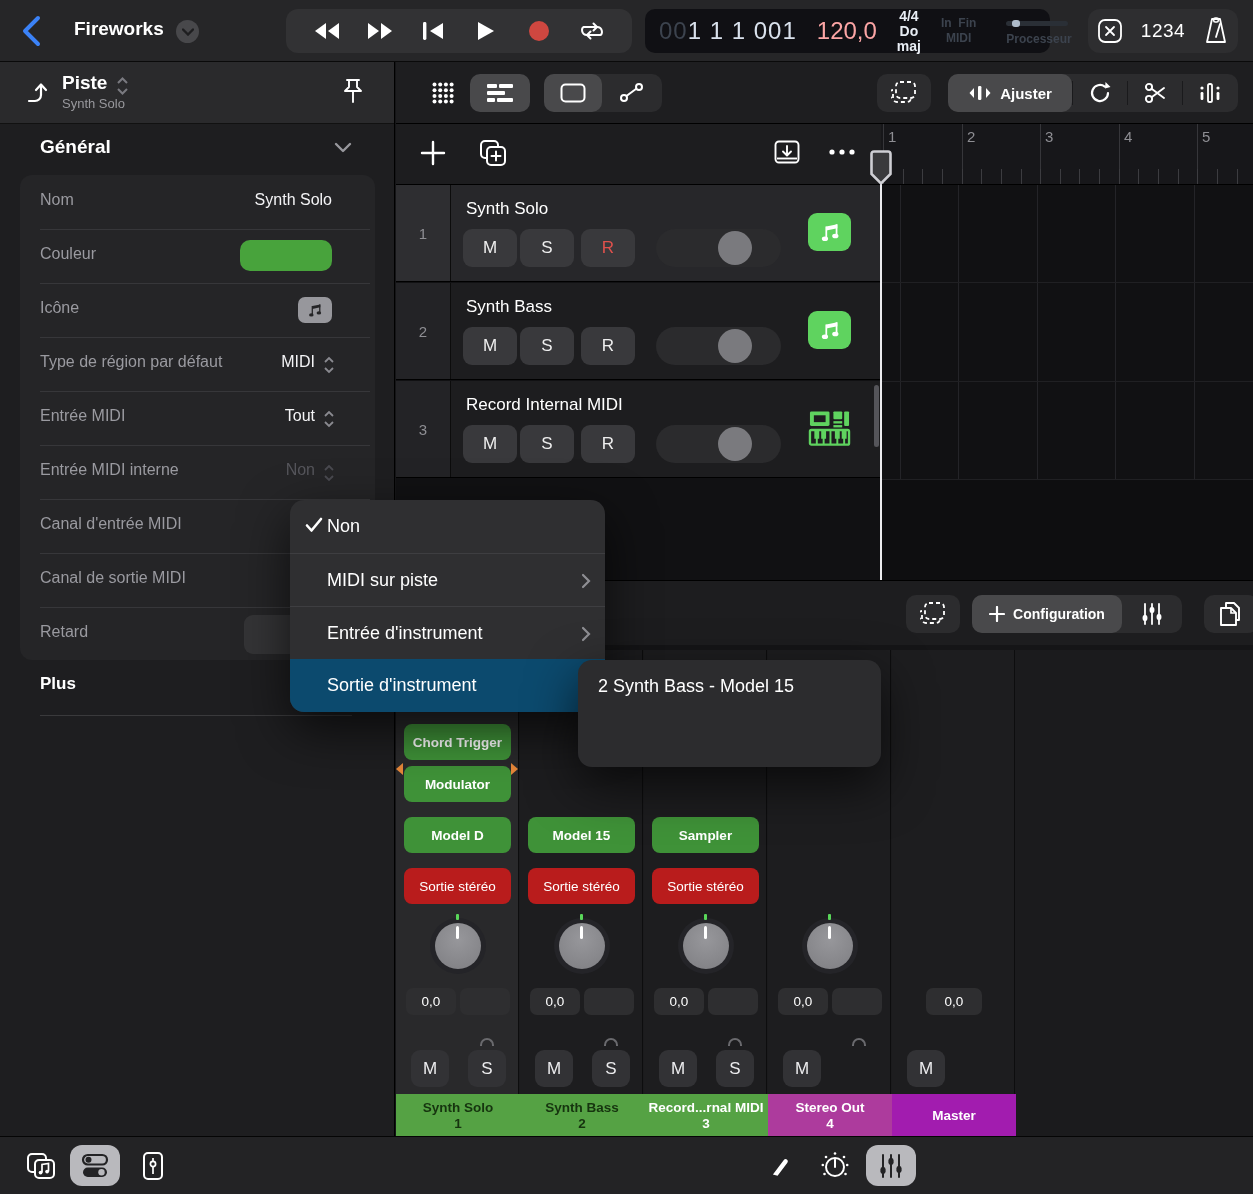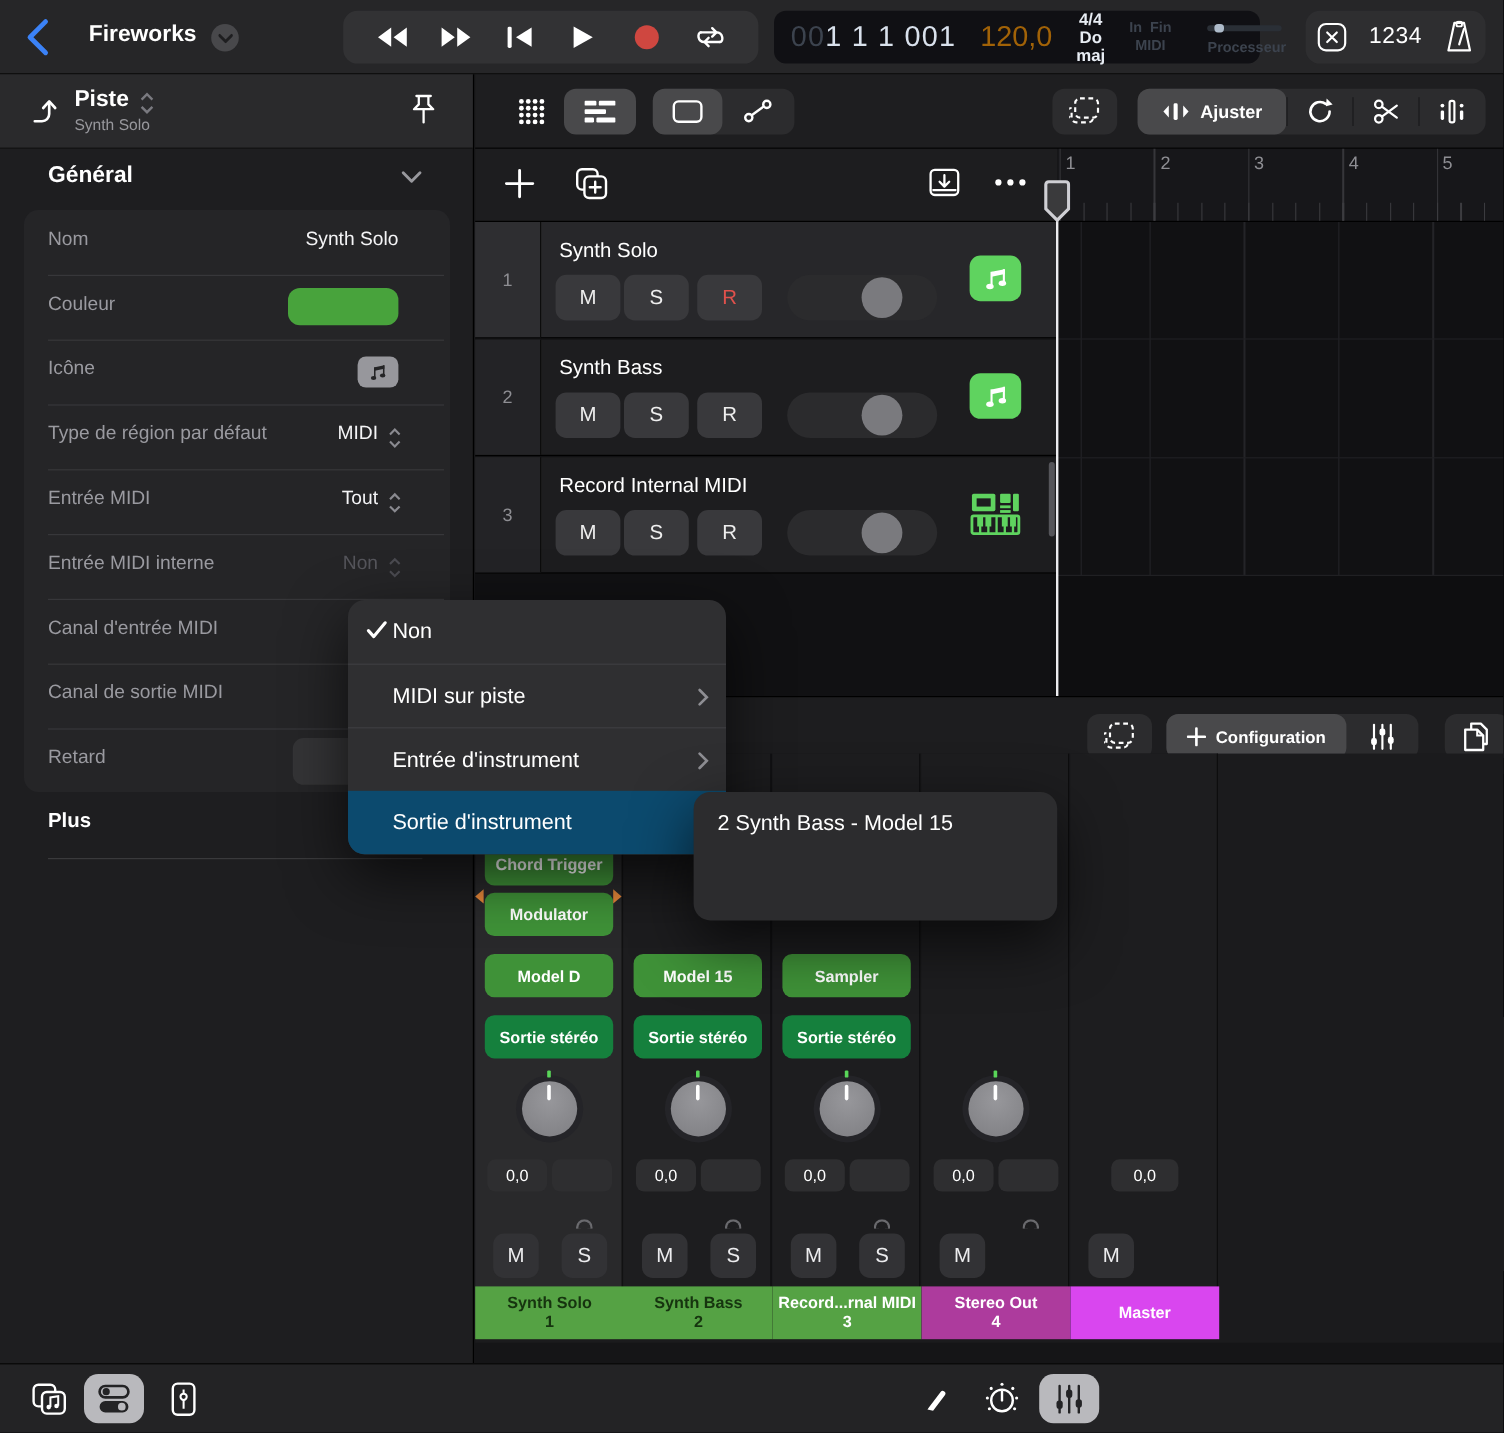--- a/index.html
+++ b/index.html
@@ -12,21 +12,21 @@
   .topbar { position:absolute; left:0; top:0; width:1253px; height:62px; background:#262628; border-bottom:1px solid #0a0a0a; }
   .back-chevron { position:absolute; left:18px; top:14px; width:26px; height:34px; cursor:pointer; }
   .proj-title { position:absolute; left:74px; top:18px; font-size:19px; font-weight:700; color:#fff; }
   .disclosure { position:absolute; left:176px; top:20px; width:23px; height:23px; border-radius:50%; background:#48484b; display:flex; align-items:center; justify-content:center; }
   .transport { position:absolute; left:286px; top:9px; width:346px; height:44px; background:#323234; border-radius:12px; display:flex; align-items:center; justify-content:space-around; padding:0 14px; }
   .tbtn { width:38px; height:34px; display:flex; align-items:center; justify-content:center; }
   .lcd { position:absolute; left:645px; top:9px; width:405px; height:44px; background:#101014; border-radius:10px; display:flex; align-items:center; }
   .lcd-pos { margin-left:14px; font-size:24px; letter-spacing:1px; color:#d9e1ec; white-space:nowrap; }
   .lcd-dim { color:#3c434e; }
   .lcd-sep { width:1px; height:30px; background:#2c3138; margin:0 10px; }
-  .lcd-tempo { font-size:24px; color:#a16207; }
+  .lcd-tempo { font-size:24px; color:#fca5a5; }
   .lcd-sig { text-align:center; line-height:15px; font-size:14px; font-weight:700; color:#e8edf4; }
   .lcd-io { text-align:center; line-height:15px; font-size:12px; font-weight:700; color:#3c434e; }
   .lcd-cpu { margin-left:10px; }
   .cpu-bar { position:relative; width:62px; height:5px; border-radius:3px; background:#2a2f36; margin:4px 0 6px; }
   .cpu-dot { position:absolute; left:6px; top:-1px; width:8px; height:7px; border-radius:3px; background:#aebbca; }
   .cpu-label { font-size:12px; font-weight:700; color:#3c434e; }
   .top-right { position:absolute; left:1088px; top:9px; width:150px; height:44px; background:#2e2e30; border-radius:12px; display:flex; align-items:center; justify-content:space-around; }
   .countin { font-size:19px; color:#fff; letter-spacing:0.5px; }
 
   
@@ -86,40 +86,40 @@
   .timeline { position:absolute; left:881px; top:185px; width:372px; height:395px; background:#111113;
     background-image:repeating-linear-gradient(90deg, #242428 0 1px, transparent 1px 78.6px); background-position:77px 0; }
   .tl-row-line { position:absolute; left:0; width:100%; height:1px; background:#202023; }
   .tl-dark { position:absolute; left:0; top:295px; width:100%; height:100px; background:#0e0e10; }
   .scrollbar-v { position:absolute; left:874px; top:385px; width:5px; height:62px; border-radius:3px; background:#55555a; }
   .playhead-line { position:absolute; left:880px; top:152px; width:2px; height:428px; background:#ececef; z-index:5; }
   .play-marker { position:absolute; left:870px; top:150px; z-index:6; }
 
   
   .mixer-tb { position:absolute; left:408px; top:580px; width:857px; height:65px; background:#1d1d1f; border-top:1px solid #000; }
-  .mixer { position:absolute; left:396px; top:628px; width:857px; height:491px; background:#1b1b1d; }
+  .mixer { position:absolute; left:396px; top:650px; width:857px; height:491px; background:#1b1b1d; }
   .strip { position:absolute; top:0; width:123px; height:488px; background:#1d1d1f; border-right:1px solid #0d0d0e; }
   .strip.sel { background:#29292b; }
   .slot { position:absolute; left:8px; width:107px; height:36px; border-radius:8px; background:#3f9238; color:#fff; font-size:13.5px; font-weight:600; display:flex; align-items:center; justify-content:center; }
-  .slot.out { background:#15803d; font-weight:700; }
+  .slot.out { background:#b91c1c; font-weight:400; }
   .handle { position:absolute; top:113px; width:0; height:0; border-top:6px solid transparent; border-bottom:6px solid transparent; z-index:3; }
   .handle.l { left:0; border-right:7px solid #e8883a; }
   .handle.r { right:0; border-left:7px solid #e8883a; }
   .knob { position:absolute; left:34px; top:268px; width:56px; height:56px; border-radius:50%; background:#242428; }
   .knob:before { content:""; position:absolute; left:26px; top:-4px; width:3px; height:6px; background:#59d659; border-radius:1px; }
   .knob-face { position:absolute; left:5px; top:5px; width:46px; height:46px; border-radius:50%; background:radial-gradient(circle at 50% 35%, #97979b, #7e7e82); }
   .knob-face:before { content:""; position:absolute; left:21px; top:3px; width:3px; height:13px; background:#fff; border-radius:2px; }
   .valbox { position:absolute; top:338px; height:27px; border-radius:7px; background:#2e2e30; color:#fff; font-size:13.5px; display:flex; align-items:center; justify-content:center; }
   .ms { position:absolute; top:400px; width:38px; height:37px; border-radius:9px; background:#323235; color:#ececee; font-size:17px; display:flex; align-items:center; justify-content:center; }
   .hp-arc { position:absolute; top:388px; width:14px; height:8px; border:2px solid #6a6a6e; border-bottom:none; border-radius:8px 8px 0 0; }
   .namebar { position:absolute; left:0; top:444px; width:124px; height:44px; display:flex; flex-direction:column; align-items:center; justify-content:center; line-height:16px; font-size:13.5px; font-weight:600; }
   .namebar.green { background:#55a244; color:#16340f; }
   .namebar.green.lite { color:#fff; }
   .namebar.mag { background:#ad3b9d; color:#fff; }
-  .namebar.pur { background:#d946ef; color:#fff;text-align:center; }
+  .namebar.pur { background:#a21caf; color:#fff;text-align:center; }
 
   
   .bottombar { position:absolute; left:0; top:1136px; width:1253px; height:58px; background:#232325; border-top:1px solid #050505; }
   .bb-btn { position:absolute; top:8px; width:50px; height:41px; border-radius:12px; display:flex; align-items:center; justify-content:center; }
   .bb-btn.sel { background:#b9b9bd; }
 
   
   .menu { position:absolute; left:290px; top:500px; width:315px; height:212px; background:#2f2f31; border-radius:14px; box-shadow:0 18px 50px rgba(0,0,0,.65); z-index:20; overflow:hidden; }
   .mi { position:relative; height:53px; display:flex; align-items:center; font-size:18px; color:#fff; }
   .mi + .mi { border-top:1px solid #3e3e41; }

